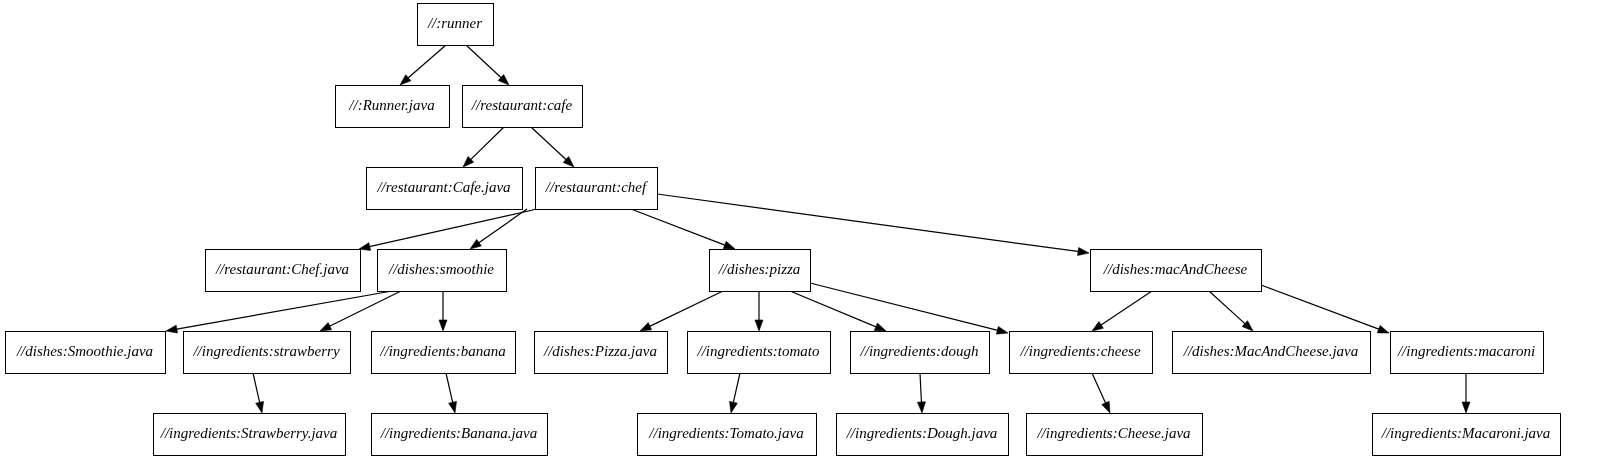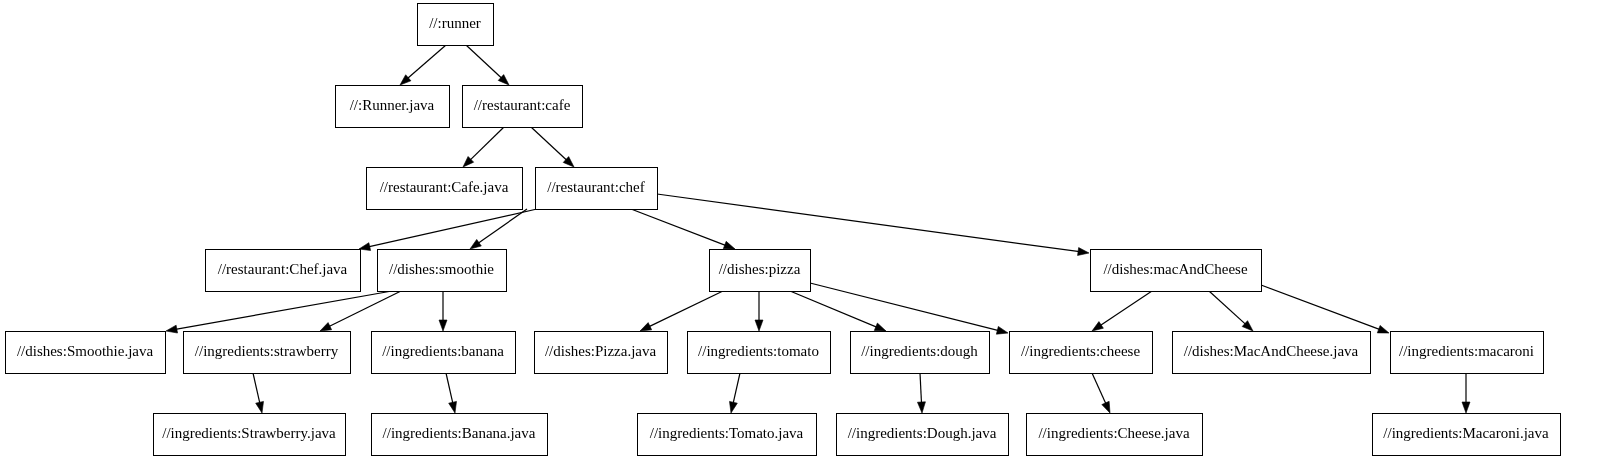--- a/index.html
+++ b/index.html
@@ -6,20 +6,21 @@
     margin: 0;
     padding: 0;
     background: #ffffff;
   }
   #graph-root {
     position: relative;
     width: 1600px;
     height: 468px;
     background: #ffffff;
     font-family: "Liberation Serif", "DejaVu Serif", serif;
+    font-style: italic;
   }
   svg.graph-canvas {
     position: absolute;
     top: 0;
     left: 0;
     width: 1600px;
     height: 468px;
     display: block;
     shape-rendering: geometricPrecision;
   }

